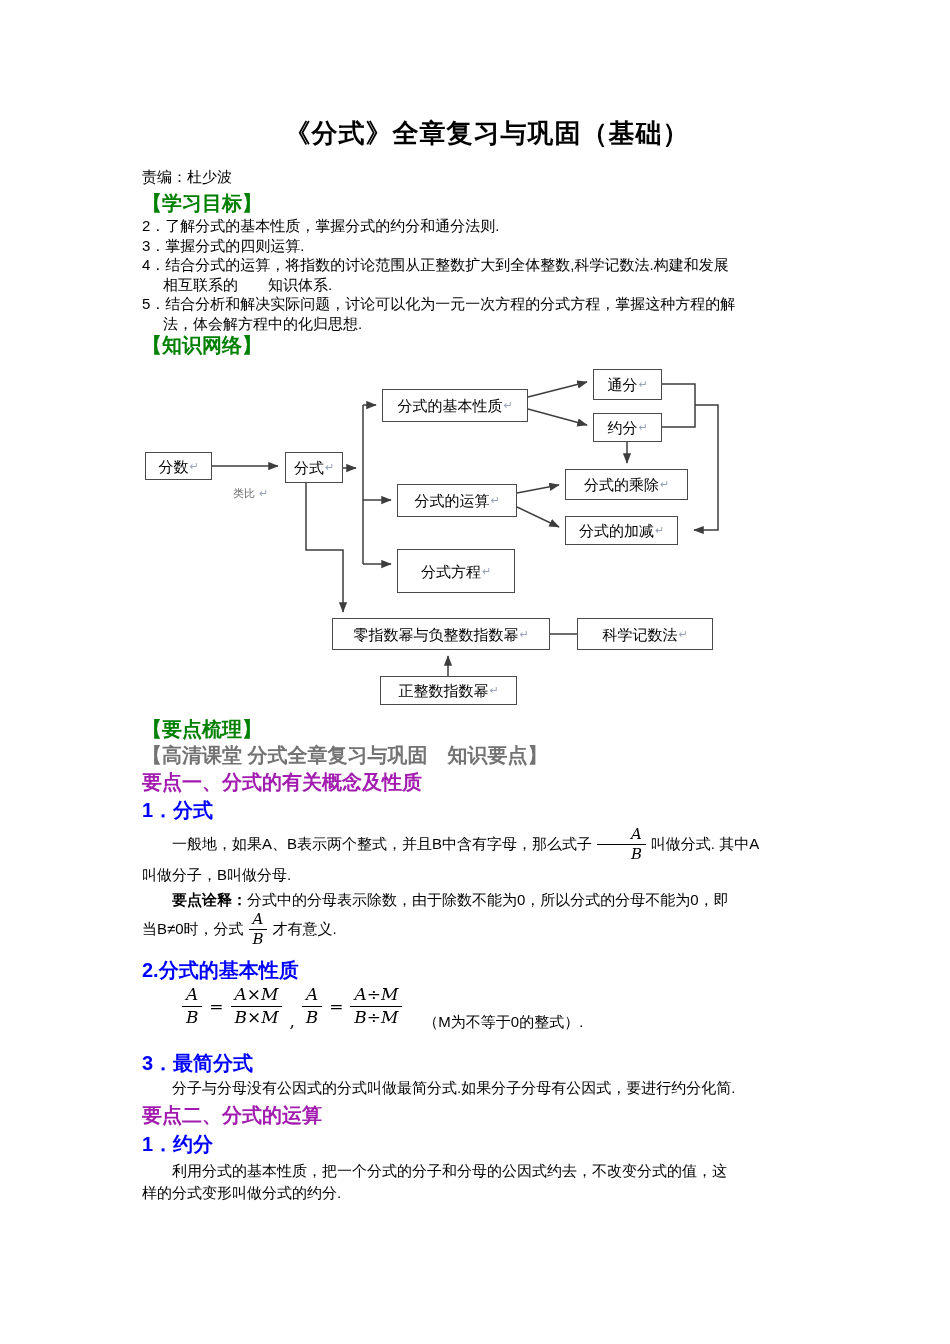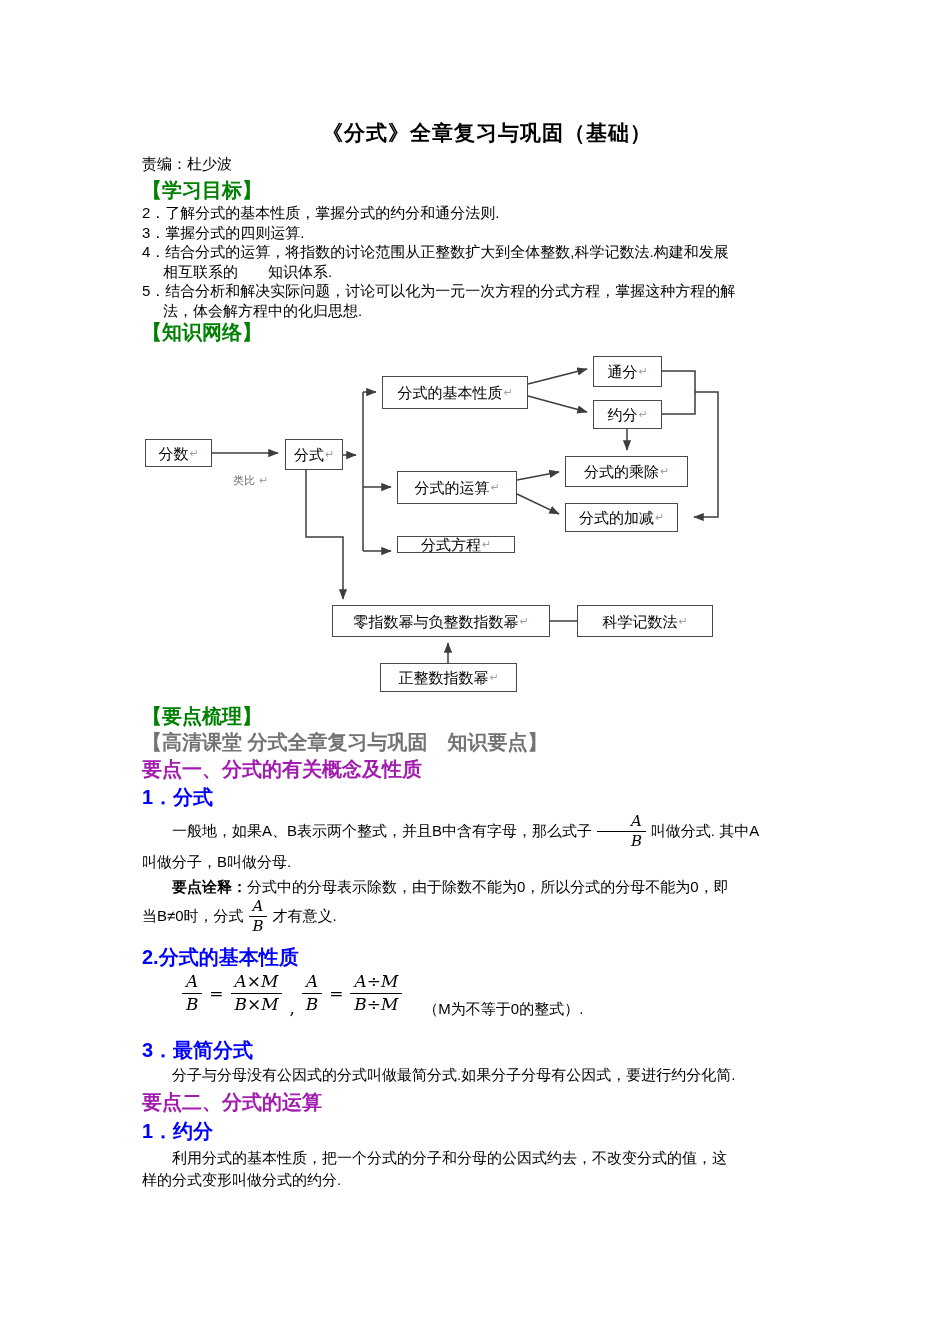--- a/index.html
+++ b/index.html
@@ -4,22 +4,22 @@
 <style>
   html,body { margin:0; padding:0; background:#ffffff; }
   body {
     width:950px; min-height:1344px;
     font-family:"Liberation Sans", sans-serif;
     color:#000; font-size:15px;
   }
   .page { position:relative; box-sizing:border-box; width:950px; min-height:1344px;
           padding:118px 118px 30px 142px; }
 
-  .doc-title { font-size:21px; font-weight:bold; text-align:center;
-               letter-spacing:1px; line-height:30px; margin:0 0 7px 0; }
+  .doc-title { font-size:26px; font-weight:bold; text-align:center;
+               letter-spacing:1px; line-height:30px; margin:0 0 20px 0; }
   .byline { font-size:15px; text-align:left; margin:0 0 6px 0; }
 
   .hdr { font-size:20px; font-weight:bold; line-height:21px; }
   .green  { color:#008000; }
   .red    { color:#737373; }
   .orange { color:#a21caf; }
   .blue   { color:#0000ff; }
   .magenta{ color:#000000; }
   .bold   { font-weight:bold; }
 
@@ -126,21 +126,21 @@
         <span class="rmark">↵</span>
       </div>
     <div class="node" style="left:435px;top:110px;width:123px;height:31px">
         <span>分式的乘除</span>
         <span class="rmark">↵</span>
       </div>
     <div class="node" style="left:435px;top:157px;width:113px;height:29px">
         <span>分式的加减</span>
         <span class="rmark">↵</span>
       </div>
-    <div class="node" style="left:267px;top:190px;width:118px;height:17px">
+    <div class="node" style="left:267px;top:190px;width:118px;height:44px">
         <span>分式方程</span>
         <span class="rmark">↵</span>
       </div>
     <div class="node" style="left:202px;top:259px;width:218px;height:32px">
         <span>零指数幂与负整数指数幂</span>
         <span class="rmark">↵</span>
       </div>
     <div class="node" style="left:447px;top:259px;width:136px;height:32px">
         <span>科学记数法</span>
         <span class="rmark">↵</span>

